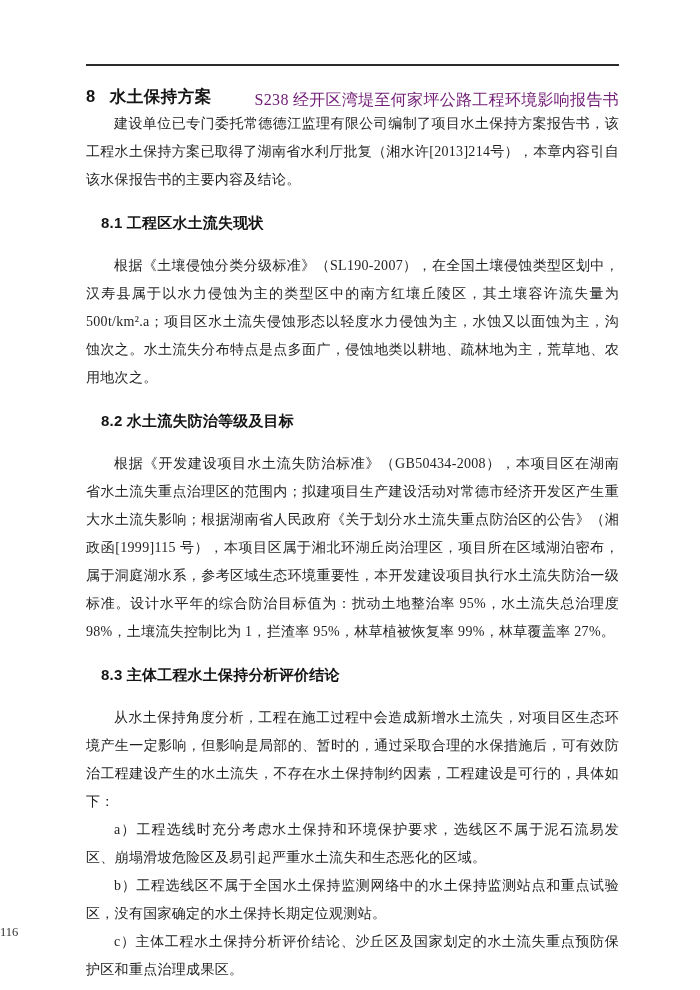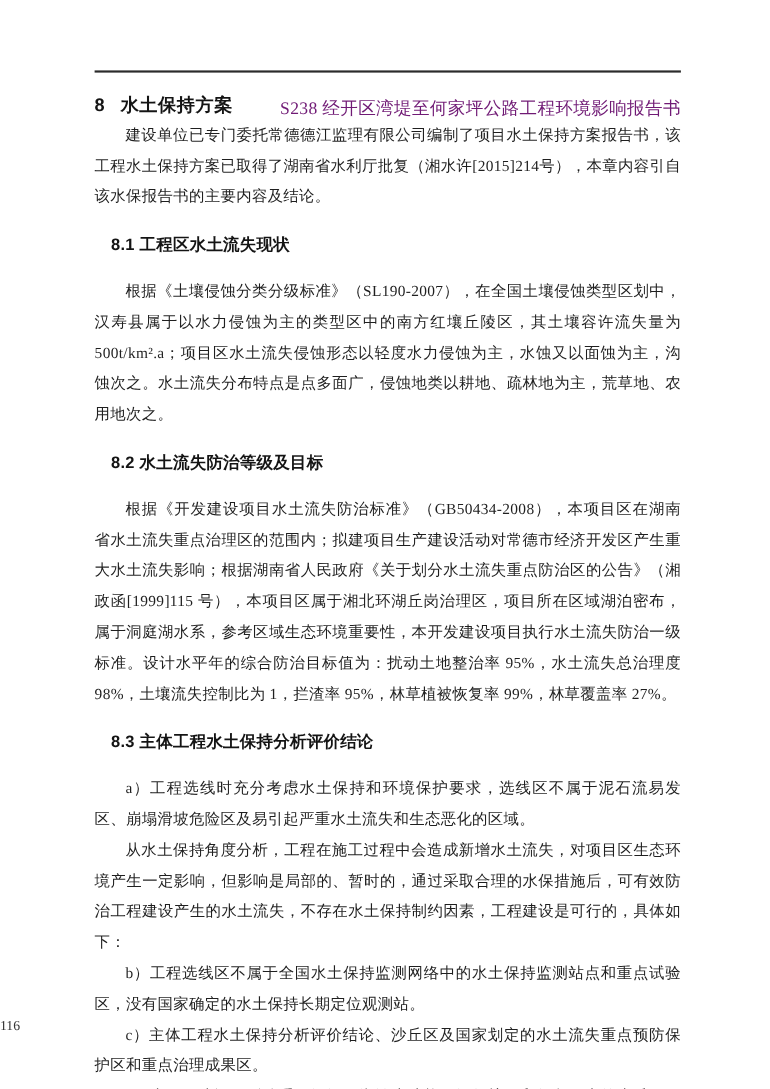--- a/index.html
+++ b/index.html
@@ -96,35 +96,35 @@
   <div class="running-header">
     <span>S238 经开区湾堤至何家坪公路工程环境影响报告书</span>
   </div>
 
   <div class="header-rule"></div>
 
   <div class="content">
 
     <h1 class="chapter-heading"><span>8</span><span class="chapter-title">水土保持方案</span></h1>
 
-    <p class="para">建设单位已专门委托常德德江监理有限公司编制了项目水土保持方案报告书，该工程水土保持方案已取得了湖南省水利厅批复（湘水许[2015]214号），本章内容引自该水保报告书的主要内容及结论。</p>
+    <p class="para">建设单位已专门委托常德德江监理有限公司编制了项目水土保持方案报告书，该工程水土保持方案已取得了湖南省水利厅批复（湘水许[2013]214号），本章内容引自该水保报告书的主要内容及结论。</p>
 
     <h2 class="section-heading">8.1 工程区水土流失现状</h2>
 
     <p class="para">根据《土壤侵蚀分类分级标准》（SL190-2007），在全国土壤侵蚀类型区划中，汉寿县属于以水力侵蚀为主的类型区中的南方红壤丘陵区，其土壤容许流失量为500t/km².a；项目区水土流失侵蚀形态以轻度水力侵蚀为主，水蚀又以面蚀为主，沟蚀次之。水土流失分布特点是点多面广，侵蚀地类以耕地、疏林地为主，荒草地、农用地次之。</p>
 
     <h2 class="section-heading">8.2 水土流失防治等级及目标</h2>
 
     <p class="para">根据《开发建设项目水土流失防治标准》（GB50434-2008），本项目区在湖南省水土流失重点治理区的范围内；拟建项目生产建设活动对常德市经济开发区产生重大水土流失影响；根据湖南省人民政府《关于划分水土流失重点防治区的公告》（湘政函[1999]115 号），本项目区属于湘北环湖丘岗治理区，项目所在区域湖泊密布，属于洞庭湖水系，参考区域生态环境重要性，本开发建设项目执行水土流失防治一级标准。设计水平年的综合防治目标值为：扰动土地整治率 95%，水土流失总治理度98%，土壤流失控制比为 1，拦渣率 95%，林草植被恢复率 99%，林草覆盖率 27%。</p>
 
     <h2 class="section-heading">8.3 主体工程水土保持分析评价结论</h2>
 
+    <p class="para">从水土保持角度分析，工程在施工过程中会造成新增水土流失，对项目区生态环境产生一定影响，但影响是局部的、暂时的，通过采取合理的水保措施后，可有效防治工程建设产生的水土流失，不存在水土保持制约因素，工程建设是可行的，具体如下：</p>
+
     <p class="para">a）工程选线时充分考虑水土保持和环境保护要求，选线区不属于泥石流易发区、崩塌滑坡危险区及易引起严重水土流失和生态恶化的区域。</p>
-
-    <p class="para">从水土保持角度分析，工程在施工过程中会造成新增水土流失，对项目区生态环境产生一定影响，但影响是局部的、暂时的，通过采取合理的水保措施后，可有效防治工程建设产生的水土流失，不存在水土保持制约因素，工程建设是可行的，具体如下：</p>
 
     <p class="para">b）工程选线区不属于全国水土保持监测网络中的水土保持监测站点和重点试验区，没有国家确定的水土保持长期定位观测站。</p>
 
     <p class="para">c）主体工程水土保持分析评价结论、沙丘区及国家划定的水土流失重点预防保护区和重点治理成果区。</p>
 
     <p class="para para-last">d）本工程建设不影响重要江河、湖泊水功能一级保护区和保留区内的水质，不属</p>
 
   </div>
 
   <div class="footer">

